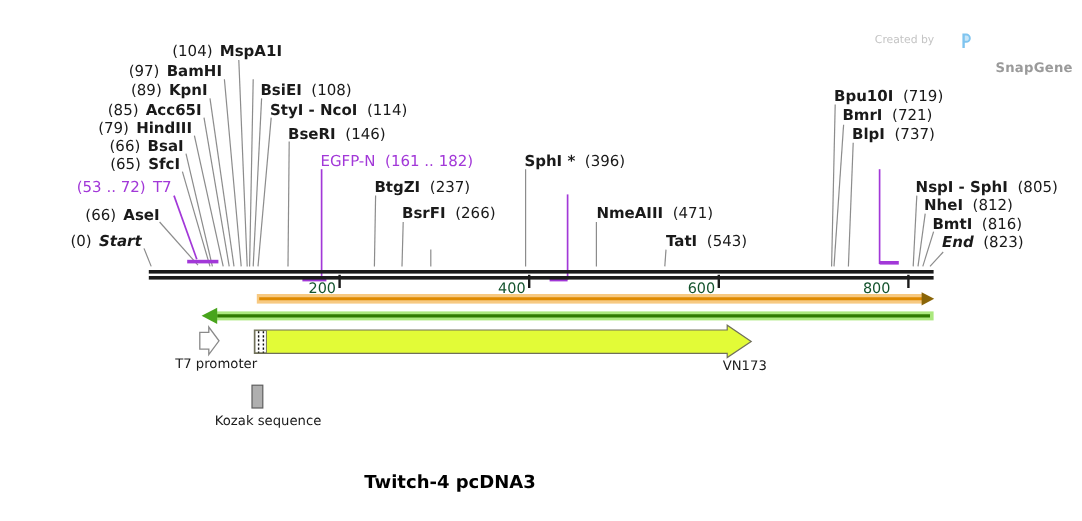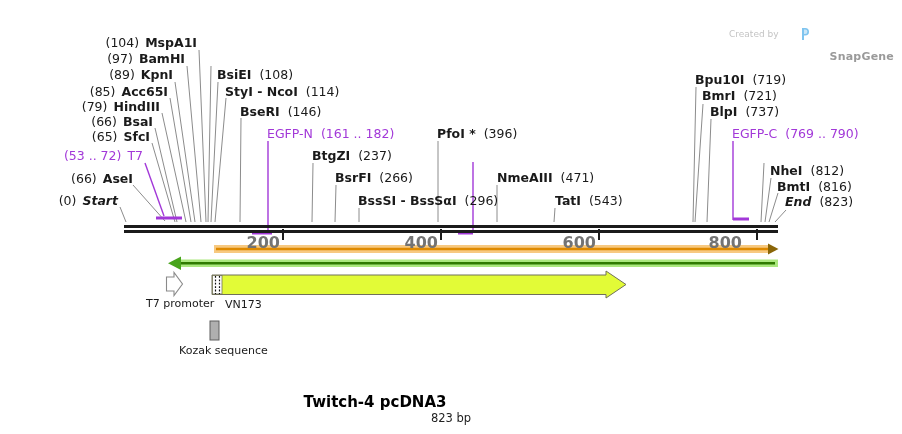--- a/index.html
+++ b/index.html
@@ -8,21 +8,21 @@
     font-family:"DejaVu Sans",sans-serif;color:#111;
   }
   #svg-layer{position:absolute;left:0;top:0;}
   .site{position:absolute;font-size:12.5px;line-height:1.1;white-space:nowrap;color:#1a1a1a;}
   .site .name{font-weight:bold;}
   .site .pre{margin-right:6px;font-weight:normal;}
   .site .post{margin-left:8px;font-weight:normal;}
   .site.purple{color:#a238d8;}
   .site.purple .name{font-weight:normal;}
   .site.ital .name{font-style:italic;}
-  .ruler-num{position:absolute;font-size:16px;color:#737373;white-space:nowrap;font-weight:bold;}
+  .ruler-num{position:absolute;font-size:12px;color:#14532d;white-space:nowrap;}
   .feat-label{position:absolute;font-size:11px;color:#1a1a1a;white-space:nowrap;margin-left:13px;}
   #plasmid-title{position:absolute;left:0;top:393px;width:750px;text-align:center;
     font-size:15px;font-weight:bold;color:#000;}
   #plasmid-length{position:absolute;left:0;top:411px;width:902px;text-align:center;
     font-size:11.5px;color:#222;}
   #credit{position:absolute;right:8px;top:5px;display:flex;align-items:center;gap:20px;}
   #credit .created{font-size:9px;color:#c4c4c4;}
   #credit .brand{font-size:11px;font-weight:600;color:#9a9a9a;letter-spacing:.2px;margin-top:45px;}
 </style>
 </head>
@@ -110,51 +110,49 @@
 
   <div class="site ital" style="right:784px;top:194px"><span class="pre">(0)</span><span class="name">Start</span></div>
   <div class="site" style="right:769px;top:172px"><span class="pre">(66)</span><span class="name">AseI</span></div>
   <div class="site purple" style="right:759px;top:149px"><span class="pre">(53 .. 72)</span><span class="name">T7</span></div>
   <div class="site" style="right:752px;top:130px"><span class="pre">(65)</span><span class="name">SfcI</span></div>
   <div class="site" style="right:749px;top:115px"><span class="pre">(66)</span><span class="name">BsaI</span></div>
   <div class="site" style="right:742px;top:100px"><span class="pre">(79)</span><span class="name">HindIII</span></div>
   <div class="site" style="right:734px;top:85px"><span class="pre">(85)</span><span class="name">Acc65I</span></div>
   <div class="site" style="right:729px;top:68px"><span class="pre">(89)</span><span class="name">KpnI</span></div>
   <div class="site" style="right:717px;top:52px"><span class="pre">(97)</span><span class="name">BamHI</span></div>
-  <div class="site" style="right:705px;top:36px"><span class="pre">(104)</span><span class="name">MspA1I</span></div>
+  <div class="site" style="right:667px;top:36px"><span class="pre">(104)</span><span class="name">MspA1I</span></div>
 
   <div class="site" style="left:217px;top:68px"><span class="name">BsiEI</span><span class="post">(108)</span></div>
   <div class="site" style="left:225px;top:85px"><span class="name">StyI - NcoI</span><span class="post">(114)</span></div>
   <div class="site" style="left:240px;top:105px"><span class="name">BseRI</span><span class="post">(146)</span></div>
   <div class="site purple" style="left:267px;top:127px"><span class="name">EGFP-N</span><span class="post">(161 .. 182)</span></div>
   <div class="site" style="left:312px;top:149px"><span class="name">BtgZI</span><span class="post">(237)</span></div>
   <div class="site" style="left:335px;top:171px"><span class="name">BsrFI</span><span class="post">(266)</span></div>
-  <div class="site" style="left:358px;top:194px"><span class="name">BssSI - BssSαI</span><span class="post">(296)</span></div>
-  <div class="site" style="left:437px;top:127px"><span class="name">PfoI *</span><span class="post">(396)</span></div>
+  <div class="site" style="left:437px;top:127px"><span class="name">SphI *</span><span class="post">(396)</span></div>
   <div class="site" style="left:497px;top:171px"><span class="name">NmeAIII</span><span class="post">(471)</span></div>
   <div class="site" style="left:555px;top:194px"><span class="name">TatI</span><span class="post">(543)</span></div>
   <div class="site" style="left:695px;top:73px"><span class="name">Bpu10I</span><span class="post">(719)</span></div>
   <div class="site" style="left:702px;top:89px"><span class="name">BmrI</span><span class="post">(721)</span></div>
   <div class="site" style="left:710px;top:105px"><span class="name">BlpI</span><span class="post">(737)</span></div>
-  <div class="site purple" style="left:732px;top:127px"><span class="name">EGFP-C</span><span class="post">(769 .. 790)</span></div>
+  <div class="site" style="left:763px;top:149px"><span class="name">NspI - SphI</span><span class="post">(805)</span></div>
   <div class="site" style="left:770px;top:164px"><span class="name">NheI</span><span class="post">(812)</span></div>
   <div class="site" style="left:777px;top:180px"><span class="name">BmtI</span><span class="post">(816)</span></div>
   <div class="site ital" style="left:785px;top:195px"><span class="name">End</span><span class="post">(823)</span></div>
 
   <div class="ruler-num" style="right:622px;top:233px">200</div>
   <div class="ruler-num" style="right:464px;top:233px">400</div>
   <div class="ruler-num" style="right:306px;top:233px">600</div>
   <div class="ruler-num" style="right:160px;top:233px">800</div>
 
   <div class="feat-label" style="left:133px;top:297px">T7 promoter</div>
-  <div class="feat-label" style="left:212px;top:298px;width:414px;text-align:left">VN173</div>
+  <div class="feat-label" style="left:212px;top:298px;width:414px;text-align:right">VN173</div>
   <div class="feat-label" style="left:166px;top:344px">Kozak sequence</div>
 
   <div id="plasmid-title">Twitch-4 pcDNA3</div>
-  <div id="plasmid-length">823 bp</div>
 
   <div id="credit">
     <span class="created">Created by</span>
     <svg width="11" height="14" viewBox="0 0 11 14">
       <path d="M3,1 h3.2 a3.8,3.8 0 0 1 0,7.6 h-1.2 v4.4 h-2 z" fill="#7fc4ef"></path>
       <path d="M5,2.6 h1.2 a2.2,2.2 0 0 1 0,4.4 h-1.2 z" fill="#c9e6f8"></path>
     </svg>
     <span class="brand">SnapGene</span>
   </div>
 

